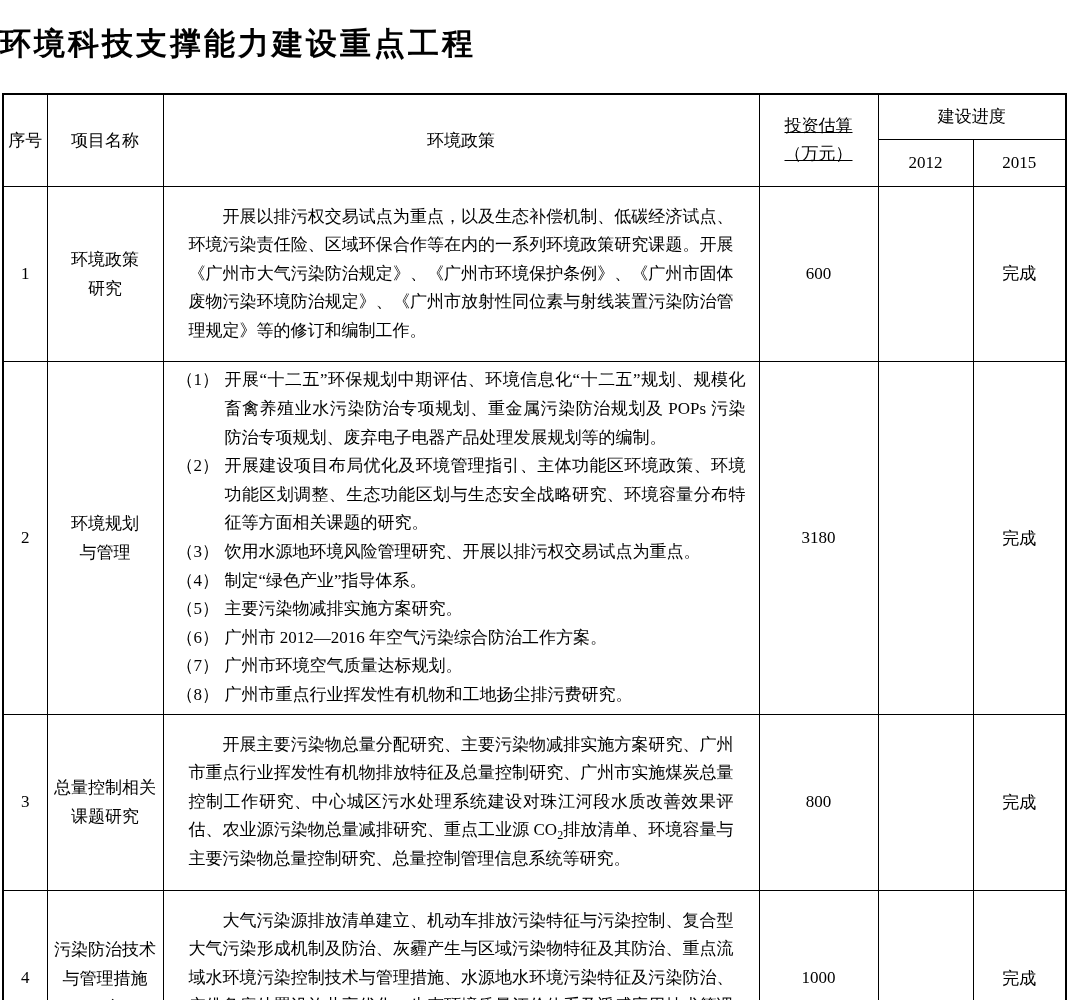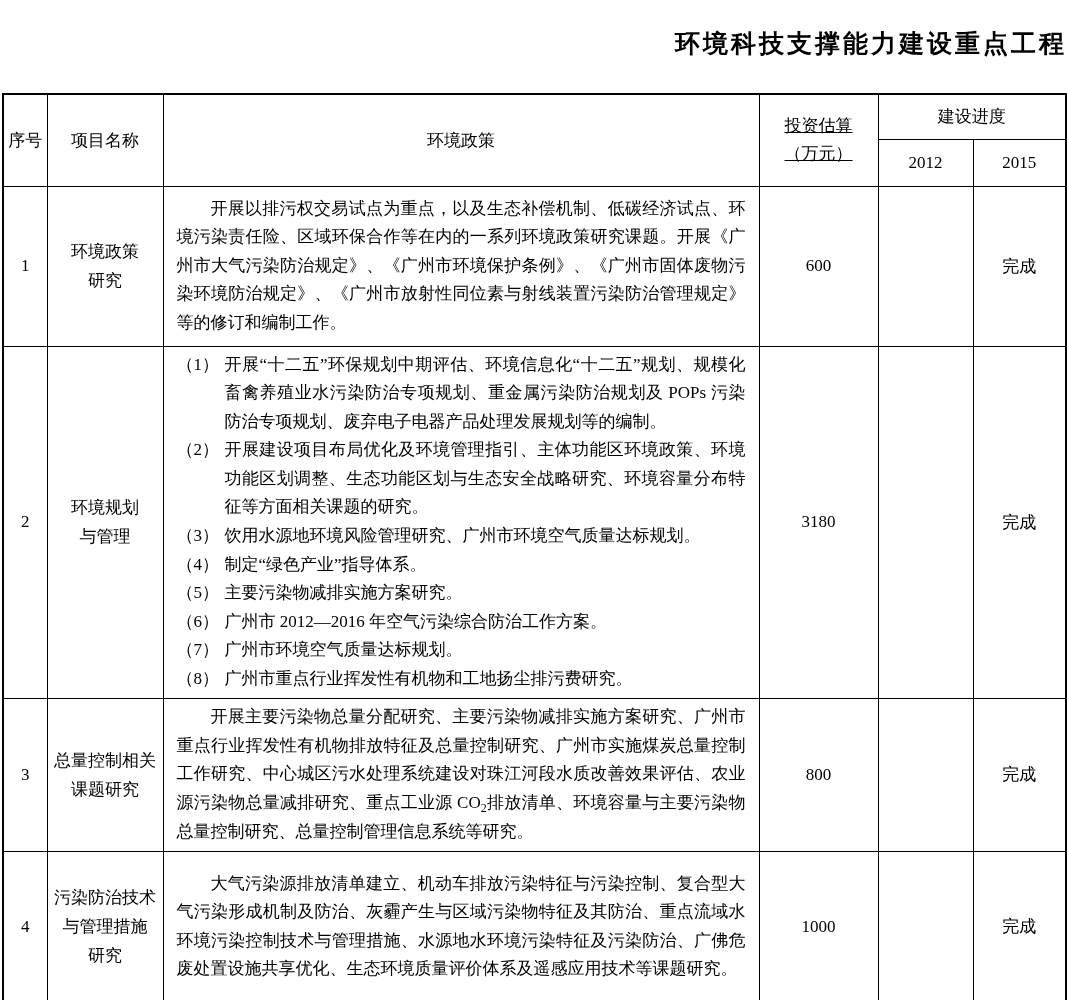--- a/index.html
+++ b/index.html
@@ -6,22 +6,22 @@
     margin: 0;
     padding: 0;
     background: #ffffff;
     width: 1067px;
     height: 1000px;
     font-family: "Liberation Serif", "DejaVu Serif", serif;
     color: #000000;
     overflow: hidden;
   }
   .page-title {
-    text-align: right;
-    font-size: 25px;
+    text-align: left;
+    font-size: 31px;
     font-weight: bold;
     letter-spacing: 3px;
     margin: 24px 0 0 0;
     line-height: 40px;
   }
   table.doc-table {
     border-collapse: collapse;
     table-layout: fixed;
     width: 1063px;
     margin: 29px 0 0 2px;
@@ -58,21 +58,21 @@
     line-height: 28px;
     text-decoration: underline;
   }
   td.cell-content {
     vertical-align: middle;
     padding: 4px 13px;
     line-height: 28.6px;
     text-align: justify;
   }
   p.para {
-    margin: 0;
+    margin: 12px;
     text-indent: 2em;
   }
   .list-item {
     display: flex;
   }
   .item-num {
     flex: 0 0 48px;
   }
   .item-text {
     flex: 1;
@@ -133,21 +133,21 @@
         <div class="list-item">
           <span class="item-num">（1）</span>
           <span class="item-text">开展“十二五”环保规划中期评估、环境信息化“十二五”规划、规模化畜禽养殖业水污染防治专项规划、重金属污染防治规划及 POPs 污染防治专项规划、废弃电子电器产品处理发展规划等的编制。</span>
         </div>
         <div class="list-item">
           <span class="item-num">（2）</span>
           <span class="item-text">开展建设项目布局优化及环境管理指引、主体功能区环境政策、环境功能区划调整、生态功能区划与生态安全战略研究、环境容量分布特征等方面相关课题的研究。</span>
         </div>
         <div class="list-item">
           <span class="item-num">（3）</span>
-          <span class="item-text">饮用水源地环境风险管理研究、广州市环境空气质量达标规划。</span>
+          <span class="item-text">饮用水源地环境风险管理研究、开展以排污权交易试点为重点。</span>
         </div>
         <div class="list-item">
           <span class="item-num">（4）</span>
           <span class="item-text">制定“绿色产业”指导体系。</span>
         </div>
         <div class="list-item">
           <span class="item-num">（5）</span>
           <span class="item-text">主要污染物减排实施方案研究。</span>
         </div>
         <div class="list-item">

